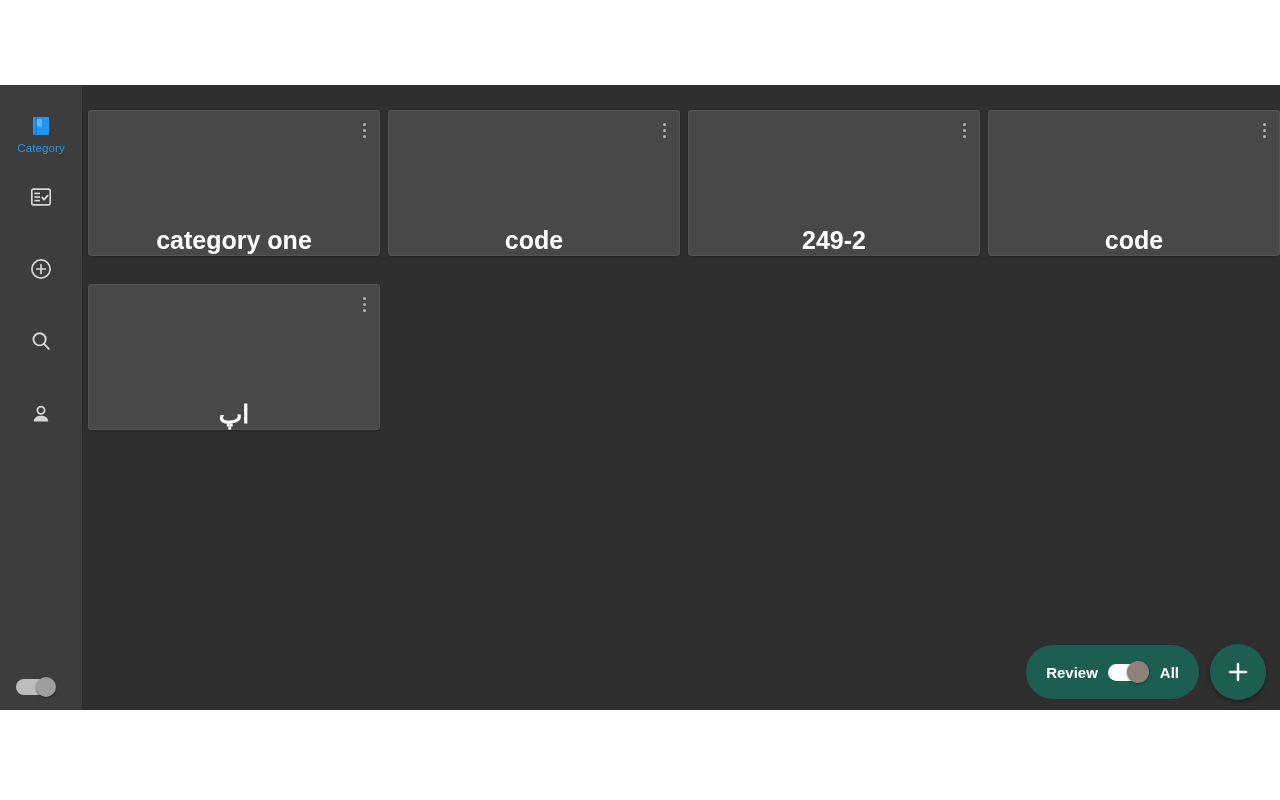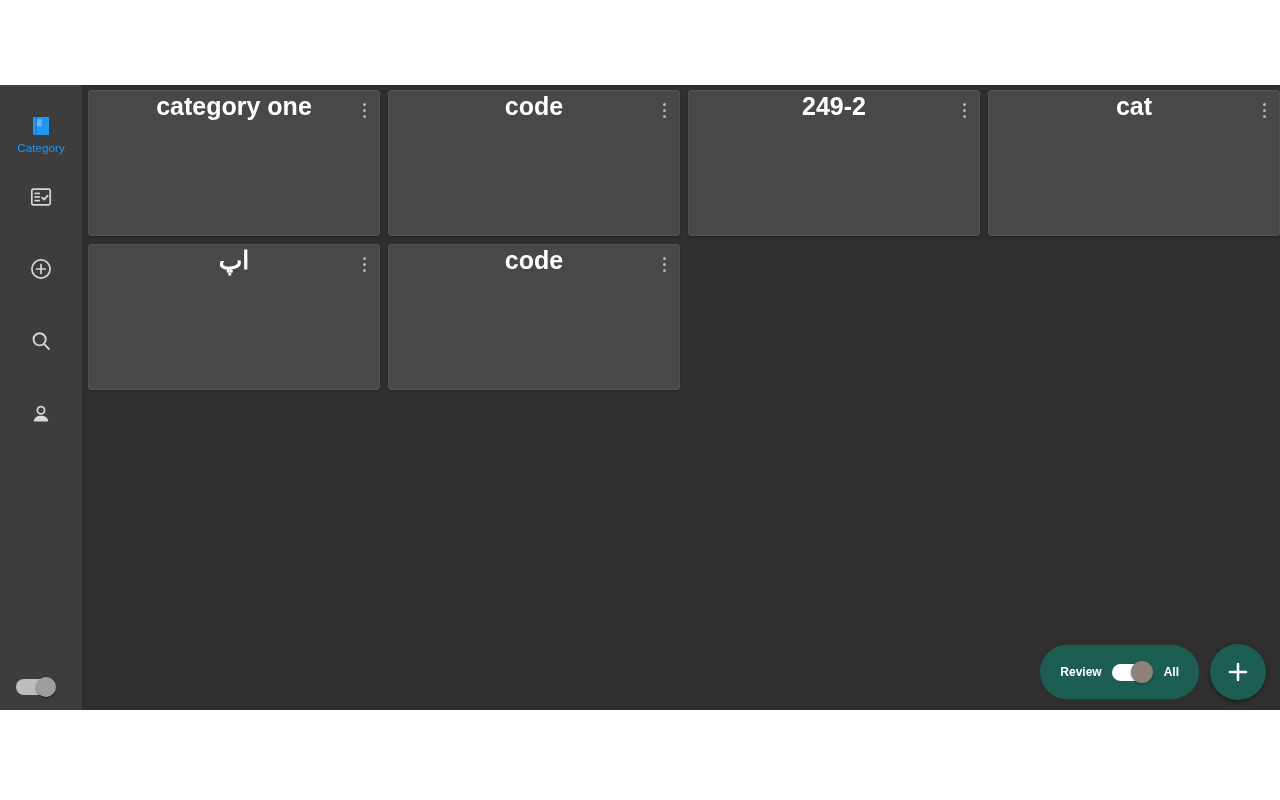--- a/index.html
+++ b/index.html
@@ -125,24 +125,25 @@
 
   .category-card {
     position: relative;
     width: 292px;
     height: 146px;
     background: #484848;
     border: 1px solid #545454;
     border-radius: 3px;
     box-sizing: border-box;
     display: flex;
-    align-items: flex-start;
+    align-items: flex-end;
     justify-content: center;
     cursor: pointer;
     box-shadow: 0 1px 2px rgba(0,0,0,0.25);
+    margin-top: 20px;
   }
 
   .card-title {
     color: #ffffff;
     font-size: 25px;
     font-weight: bold;
     text-align: center;
     padding: 0 30px;
     line-height: 1.2;
     overflow-wrap: anywhere;
@@ -186,21 +187,21 @@
     border-radius: 27px;
     display: flex;
     align-items: center;
     gap: 10px;
     padding: 0 20px;
     cursor: pointer;
     user-select: none;
   }
   .pill-label {
     color: #ffffff;
-    font-size: 12px;
+    font-size: 15px;
     font-weight: bold;
   }
   #review-switch {
     position: relative;
     width: 42px;
     height: 22px;
   }
   #review-switch .sw-track {
     position: absolute;
     left: 0;
@@ -327,45 +328,37 @@
 
       <div class="category-card">
         <span class="card-menu">
             <i></i>
             <i></i>
             <i></i>
           </span>
         <span class="card-title">249-2</span>
       </div>
 
-      <div class="category-card">
-        <span class="card-menu">
-            <i></i>
-            <i></i>
-            <i></i>
-          </span>
-        <span class="card-title">cat</span>
+
+      <div class="category-card">
+        <span class="card-menu">
+            <i></i>
+            <i></i>
+            <i></i>
+          </span>
+        <span class="card-title">code</span>
       </div>
 
       <div class="category-card">
         <span class="card-menu">
             <i></i>
             <i></i>
             <i></i>
           </span>
         <span class="card-title">اپ</span>
-      </div>
-
-      <div class="category-card">
-        <span class="card-menu">
-            <i></i>
-            <i></i>
-            <i></i>
-          </span>
-        <span class="card-title">code</span>
       </div>
 
     </div>
 
     <div id="bottom-controls">
 
       <div id="review-pill">
         <span class="pill-label">Review</span>
         <span id="review-switch">
           <span class="sw-track"></span>

